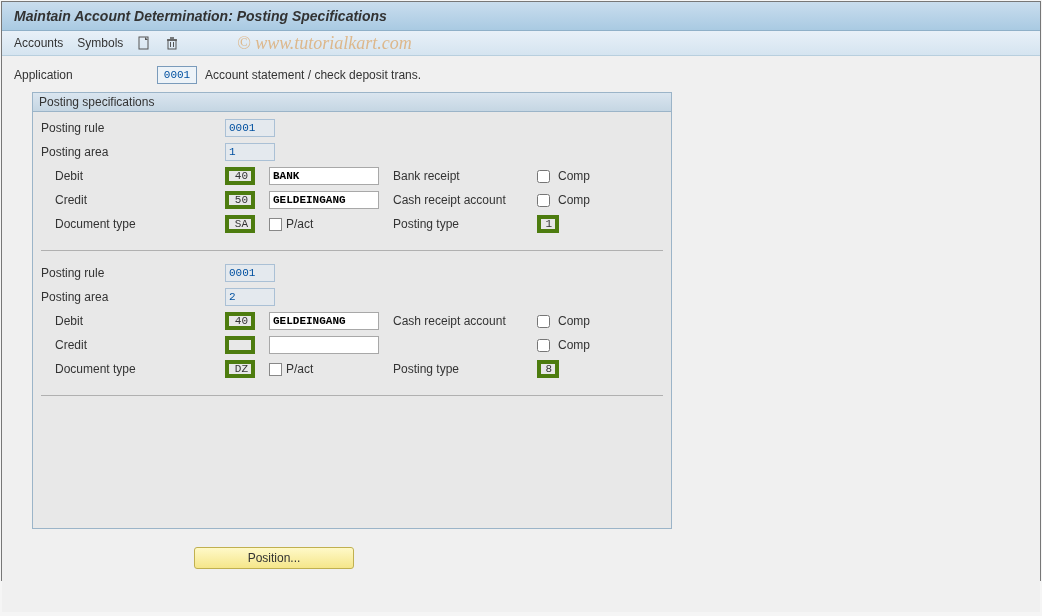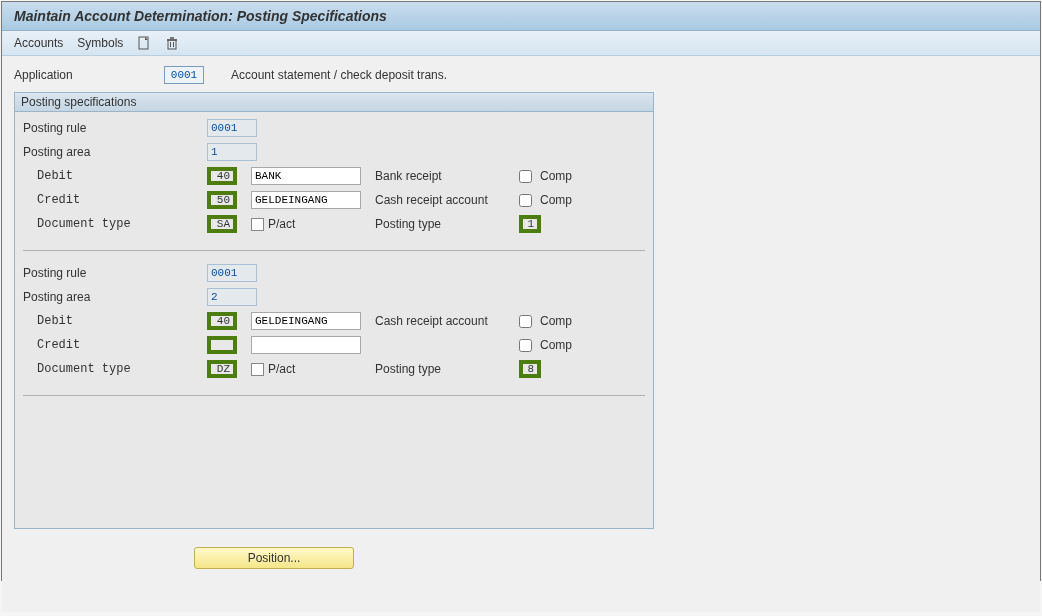--- a/index.html
+++ b/index.html
@@ -55,46 +55,46 @@
       pointer-events: none;
     }
     .content-area {
       padding: 10px 12px;
       background: #f0f0f0;
       height: calc(616px - 60px);
     }
     .app-row {
       display: flex;
       align-items: center;
-      gap: 15px;
+      gap: 8px;
       margin-bottom: 8px;
     }
     .app-row .label {
       width: 135px;
       color: #333;
     }
     .app-input {
       width: 40px;
       height: 18px;
       border: 1px solid #7a9bbb;
       background: #edf3f8;
       color: #0050a0;
       text-align: center;
       font-size: 11px;
       font-family: "Courier New", monospace;
     }
     .app-desc {
-      margin-left: 12px;
       color: #333;
     }
     .group-box {
       border: 1px solid #9bb4c8;
       background: #e8e8e8;
       padding-bottom: 6px;
       width: 640px;
+      margin-left: 18px;
     }
     .group-title {
       background: linear-gradient(to bottom, #dae5ef, #c5d6e3);
       border-bottom: 1px solid #9bb4c8;
       padding: 2px 6px;
       color: #333;
       font-size: 12px;
     }
     .section {
       padding: 4px 8px 8px 8px;
@@ -111,21 +111,20 @@
       gap: 4px;
       padding: 2px 0;
       min-height: 24px;
     }
     .label {
       color: #333;
       font-size: 12px;
     }
     .label-indent {
       padding-left: 14px;
-      font-family: Liberation Mono, monospace;
     }
     .small-input {
       height: 18px;
       border: 1px solid #a8a8a8;
       background: #fff;
       font-size: 11px;
       font-family: "Courier New", monospace;
       padding: 0 3px;
       text-align: left;
     }
@@ -133,21 +132,21 @@
       background: #e4e9ee;
       color: #0050a0;
       border: 1px solid #aac0d5;
     }
     .small-input.ro-gray {
       background: #e8e8e8;
       color: #333;
       border: 4px solid #4d7c0f;
     }
     .code-w { width: 30px; text-align: right; padding-right:3px;}
-    .name-w { width: 110px; }
+    .name-w { width: 110px; font-weight: bold; }
     .tiny-w { width: 22px; text-align: right; padding-right:3px;}
     .rule-w { width: 50px; }
     .checkbox-label {
       display: flex;
       align-items: center;
       gap: 8px;
       font-size: 12px;
       color: #333;
     }
     .checkbox-label input[type="checkbox"] {
@@ -204,20 +203,21 @@
   </span>
   <span class="toolbar-icon">
     <svg width="14" height="14" viewBox="0 0 14 14">
           <rect x="3" y="4" width="8" height="9" fill="none" stroke="#555" stroke-width="1"></rect>
           <line x1="2" y1="4" x2="12" y2="4" stroke="#555" stroke-width="1.5"></line>
           <line x1="5" y1="2" x2="9" y2="2" stroke="#555" stroke-width="1.5"></line>
           <line x1="5.5" y1="6" x2="5.5" y2="11" stroke="#555"></line>
           <line x1="8.5" y1="6" x2="8.5" y2="11" stroke="#555"></line>
         </svg>
   </span>
+  <span class="watermark">© www.tutorialkart.com</span>
 </div>
 
 <div class="content-area">
 
   <div class="app-row">
     <span class="label">Application</span>
     <input class="app-input" readonly="" value="0001" style="">
     <span class="app-desc">Account statement / check deposit trans.</span>
   </div>
 

